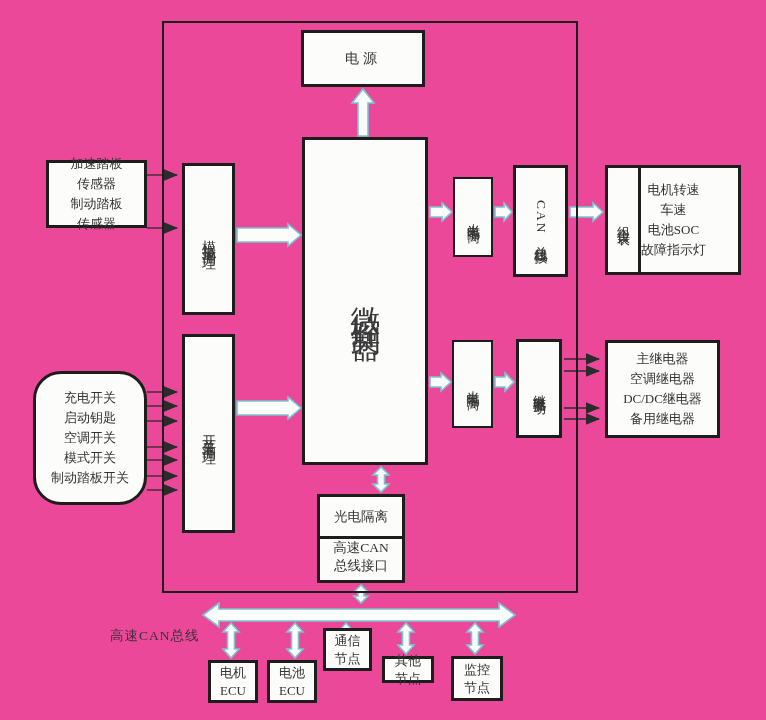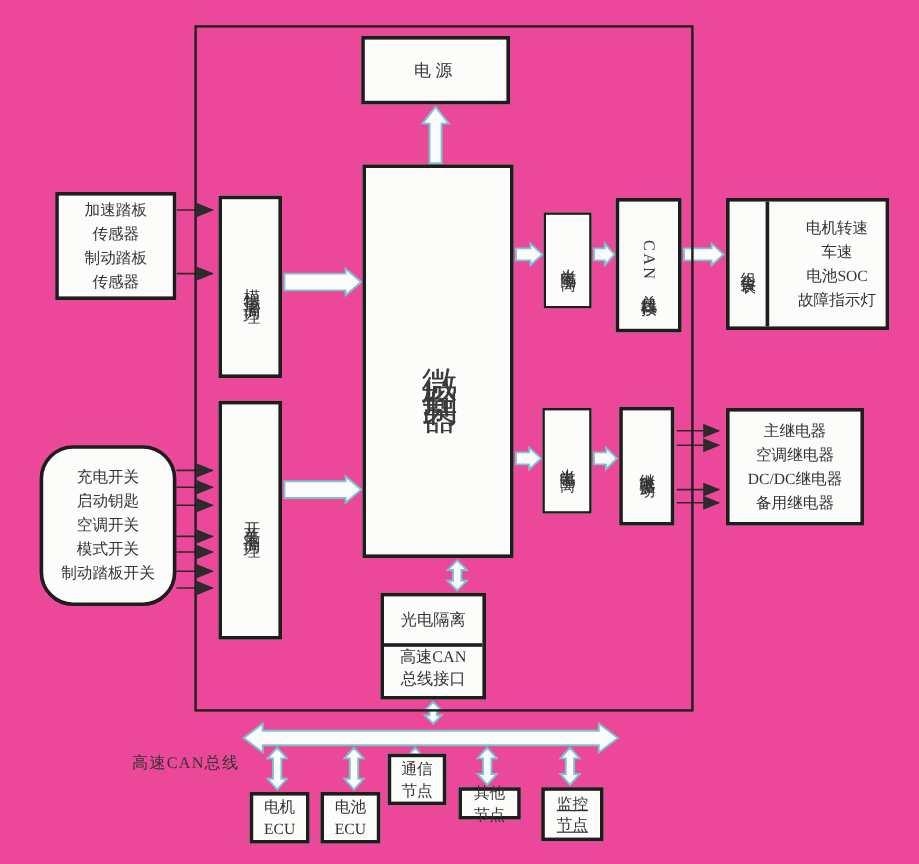--- a/index.html
+++ b/index.html
@@ -17,21 +17,21 @@
     z-index:3;pointer-events:none;
   }
   #arrow-layer{position:absolute;left:0;top:0;z-index:1;}
   .vtext{writing-mode:vertical-rl;text-orientation:upright;letter-spacing:4px;font-size:14px;}
   .vtext-mixed{writing-mode:vertical-rl;text-orientation:mixed;letter-spacing:2px;font-size:13.5px;}
   .lines{display:flex;flex-direction:column;align-items:center;text-align:center;font-size:13px;line-height:1.55;}
   .mcu-text{writing-mode:vertical-rl;text-orientation:upright;font-size:30px;letter-spacing:9px;color:#3a3a3a;}
   .cell-top{box-sizing:border-box;height:42px;border-bottom:3px solid #1d1d1d;display:flex;align-items:center;justify-content:center;font-size:13.5px;}
   .cell-bottom{box-sizing:border-box;height:41px;display:flex;flex-direction:column;align-items:center;font-size:13.5px;line-height:1.35;}
   .cluster-left{box-sizing:border-box;width:33px;height:100%;border-right:3px solid #1d1d1d;display:flex;align-items:center;justify-content:center;}
-  .cluster-right{flex:1;display:flex;align-items:center;justify-content:center;margin-left:16px;}
+  .cluster-right{flex:1;display:flex;align-items:center;justify-content:flex-start;}
   .bus-label{position:absolute;left:110px;top:627px;font-size:13.5px;z-index:2;letter-spacing:1px;}
 </style>
 </head>
 <body>
 
 <div id="canvas">
 
   <svg id="arrow-layer" width="766" height="720" viewBox="0 0 766 720">
     <defs>
       <marker id="ah" markerWidth="11" markerHeight="9" refX="10" refY="4.5" orient="auto">
@@ -84,21 +84,21 @@
   <div class="frame" style="left:162px;top:21px;width:416px;height:572px;"></div>
 
   <div class="box" style="left:301px;top:30px;width:124px;height:57px;font-size:14px;letter-spacing:4px;">
     <span>电源</span>
   </div>
 
   <div class="box" style="left:302px;top:137px;width:126px;height:328px;">
     <span class="mcu-text">微控制器</span>
   </div>
 
-  <div class="box" style="left:46px;top:160px;width:101px;height:90px;">
+  <div class="box" style="left:46px;top:160px;width:101px;height:68px;">
     <div class="lines">
       <span>加速踏板</span>
       <span>传感器</span>
       <span>制动踏板</span>
       <span>传感器</span>
     </div>
   </div>
 
   <div class="box" style="left:182px;top:163px;width:53px;height:152px;">
     <span class="vtext">模拟量调理</span>
@@ -186,20 +186,20 @@
       <span>通信</span>
       <span>节点</span>
     </div>
   </div>
   <div class="box" style="left:382px;top:656px;width:52px;height:27px;">
     <div class="lines" style="line-height:1.35;">
       <span>其他</span>
       <span>节点</span>
     </div>
   </div>
-  <div class="box" style="left:451px;top:656px;width:52px;height:45px;text-decoration:underline;">
+  <div class="box" style="left:451px;top:656px;width:52px;height:45px;">
     <div class="lines" style="line-height:1.35;">
       <span>监控</span>
       <span>节点</span>
     </div>
   </div>
 
 </div>
 
 </body></html>

